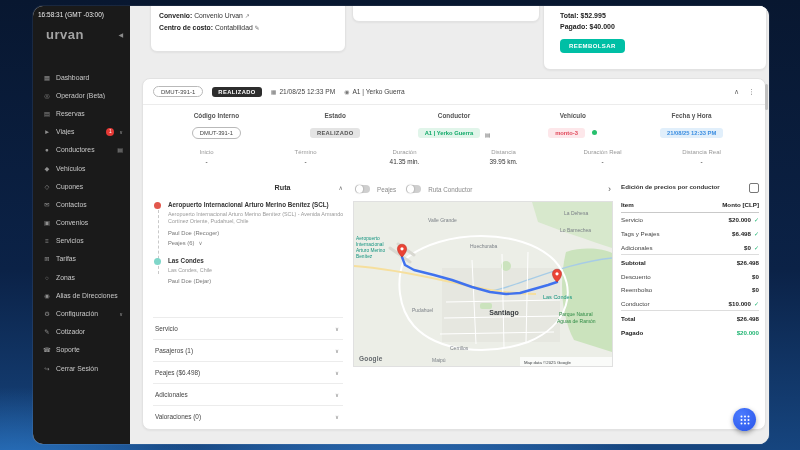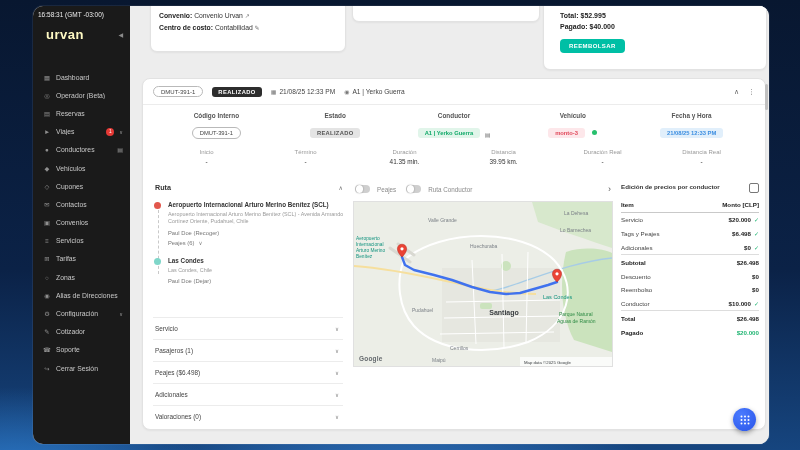--- a/index.html
+++ b/index.html
@@ -9,21 +9,21 @@
       radial-gradient(60% 55% at 50% 118%, #3a86d8 0%, rgba(58,134,216,0) 60%),
       radial-gradient(45% 40% at 2% 108%, #2f7fd1 0%, rgba(47,127,209,0) 55%),
       linear-gradient(180deg,#081730 0%,#0b2247 60%,#16457f 100%);}
   .app{position:absolute;left:33px;top:6px;width:736px;height:438px;border-radius:10px;
     background:#ededed;overflow:hidden;display:flex;box-shadow:0 0 0 1px rgba(255,255,255,.07);}
 
   
   .sidebar{width:97px;flex:none;background:#1a1a1a;position:relative;color:#ddd;}
   .clock{position:absolute;top:5px;left:5px;font-size:6.5px;color:#fff;opacity:.92;white-space:nowrap;}
   .logo-row{display:flex;align-items:center;justify-content:space-between;padding:21px 7px 4px 13px;}
-  .logo{font-size:13px;color:#fef9c3;font-weight:bold;letter-spacing:.5px;}
+  .logo{font-size:13px;color:#a3a3a3;font-weight:bold;letter-spacing:.5px;}
   .collapse{font-size:6px;color:#8a8a8a;}
   .menu{padding-top:22px;}
   .side-item{display:flex;align-items:center;gap:5px;height:18.2px;padding:0 7px 0 10px;
     font-size:6.8px;color:#c9c9c9;cursor:pointer;white-space:nowrap;}
   .s-ic{width:8px;flex:none;text-align:center;font-size:6.3px;color:#8f8f8f;}
   .s-lb{flex:1;overflow:hidden;text-overflow:ellipsis;}
   .badge{background:#e53935;color:#fff;font-size:4.8px;min-width:8px;height:8px;border-radius:4px;
     display:flex;align-items:center;justify-content:center;flex:none;}
   .s-chev{font-size:5px;color:#9a9a9a;flex:none;}
   .s-r-ic{font-size:6px;color:#9a9a9a;flex:none;}
@@ -62,22 +62,22 @@
   .c-green{background:#e1f5ea;color:#0fa968;font-weight:bold;}
   .c-red{background:#fde7ea;color:#e0485a;font-weight:bold;}
   .c-blue{background:#e1effb;color:#3b8de0;font-weight:bold;}
   .v-dot{display:inline-block;width:5px;height:5px;border-radius:50%;background:#27c06d;margin-left:3px;vertical-align:middle;}
   .f-row2{display:grid;grid-template-columns:repeat(6,1fr);text-align:center;margin-top:8px;}
   .f2-lbl{font-size:6px;color:#999;}
   .f2-val{font-size:6.4px;color:#333;margin-top:2.5px;}
 
   
   .route-col{position:absolute;left:10px;top:100px;width:194px;bottom:0;}
-  .r-head{display:flex;justify-content:space-between;align-items:center;font-size:7.2px;
-    font-weight:bold;color:#333;padding:4px 4px 9px 2px;}
+  .r-head{display:flex;justify-content:flex-end;align-items:center;font-size:7.2px;
+    font-weight:bold;color:#333;padding:4px 4px 9px 2px;gap:48px;}
   .r-chev{font-size:6px;color:#777;font-weight:normal;}
   .stops{position:relative;padding-left:15px;}
   .rail{position:absolute;left:5px;top:9px;height:64px;border-left:1px dashed #c9c9c9;}
   .stop{position:relative;margin-bottom:11px;}
   .dot{position:absolute;left:-14px;top:1px;width:7px;height:7px;border-radius:50%;}
   .dot-red{background:#e2574c;}
   .dot-teal{background:#7fd6c9;}
   .s-name{font-size:6.3px;font-weight:bold;color:#333;line-height:1.3;}
   .s-addr{font-size:5.4px;color:#9a9a9a;line-height:1.35;margin-top:2px;}
   .s-pax{font-size:5.8px;color:#777;margin-top:4px;}

